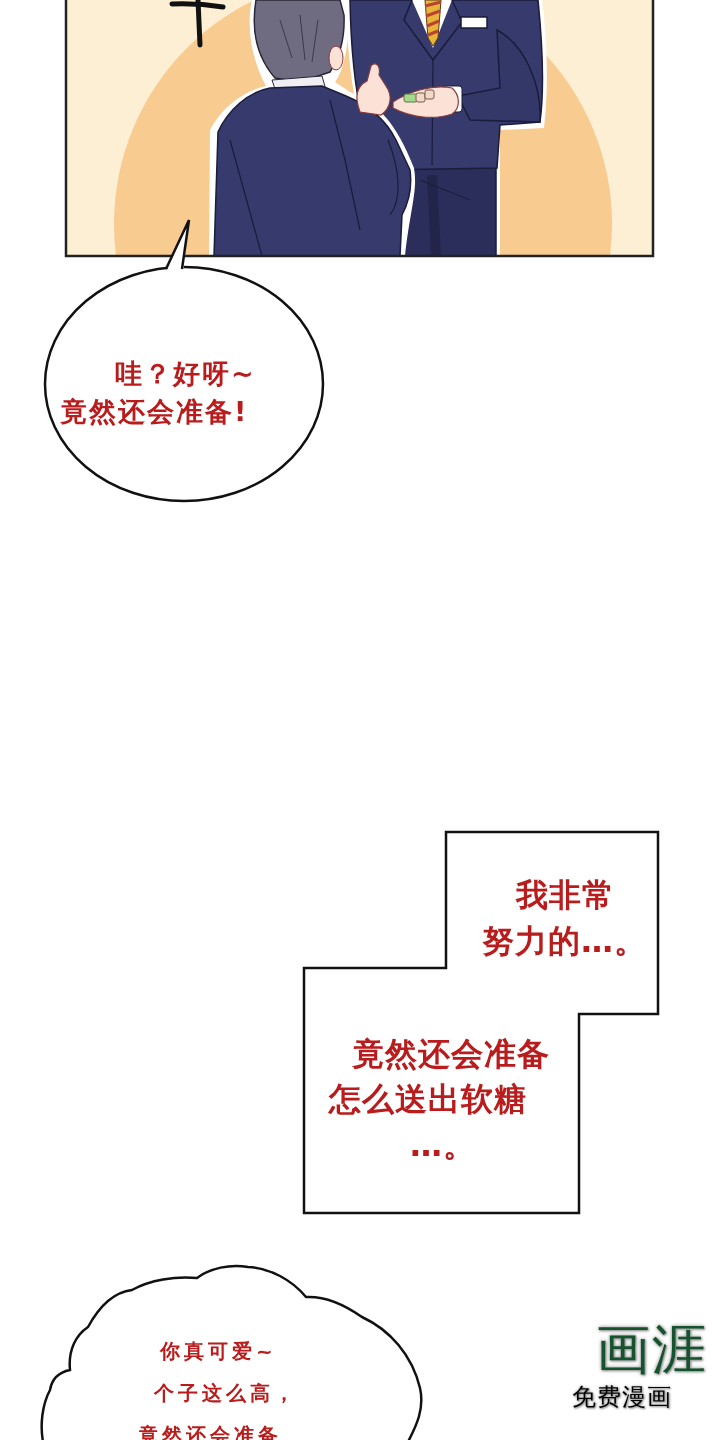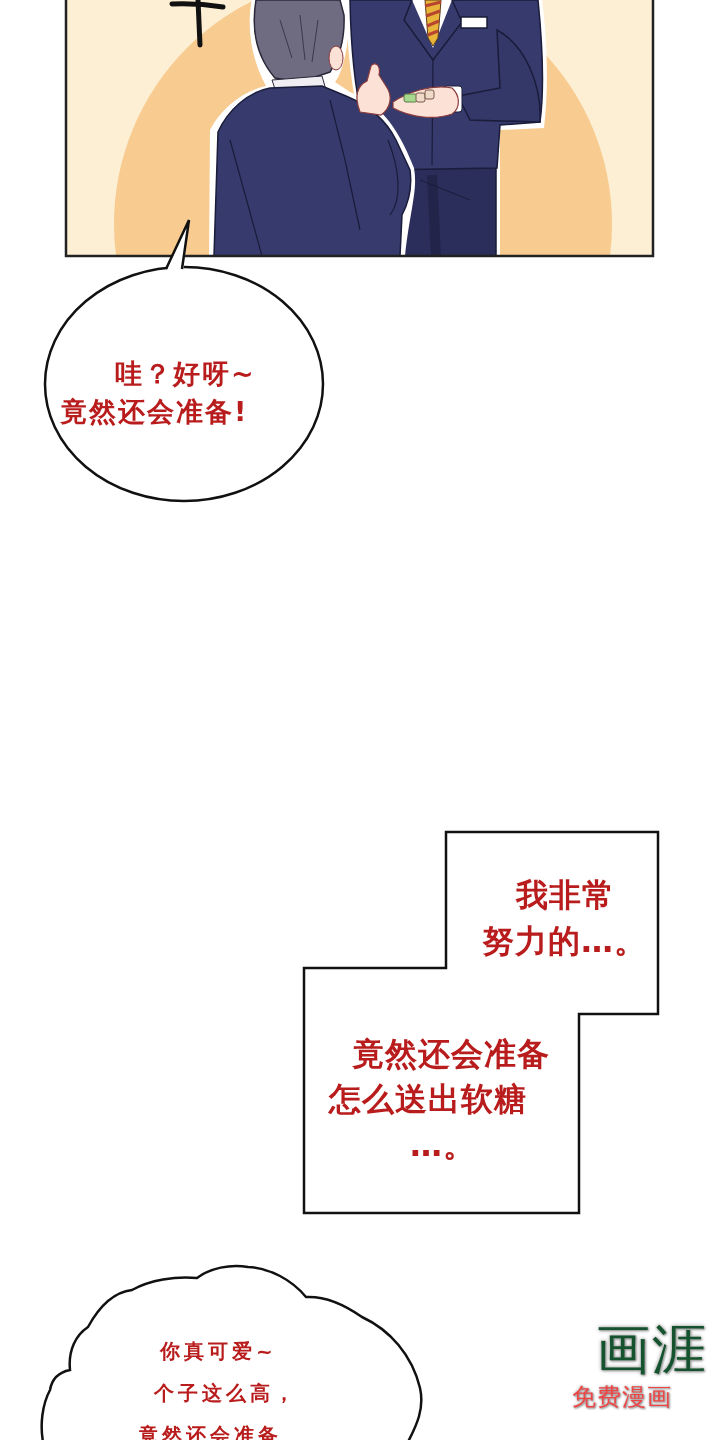--- a/index.html
+++ b/index.html
@@ -17,21 +17,21 @@
   .box-txt { font-size: 32px; font-weight: bold; letter-spacing: 1px; }
   .cloud-txt { font-size: 20px; font-weight: bold; letter-spacing: 4px; }
   .wm-logo {
     position: absolute; left: 596px; top: 1314px; font-size: 54px; font-weight: normal;
     color: #14532d; letter-spacing: 2px;
     text-shadow: 0 0 4px #9a9a9a, 0 0 2px #bdbdbd, 1px 1px 2px #8c8c8c;
     font-family: "DejaVu Sans", sans-serif;
   }
   .wm-tag {
     position: absolute; left: 572px; top: 1381px; font-size: 24px;
-    color: #ef4444; letter-spacing: 1px;
+    color: #000000; letter-spacing: 1px;
     text-shadow: 0 0 3px #9a9a9a, 1px 1px 2px #8c8c8c;
     font-family: "DejaVu Sans", sans-serif;
   }
 </style>
 </head>
 <body>
 
 <svg class="layer" width="720" height="1440" viewBox="0 0 720 1440">
   <defs>
     <clipPath id="panelClip">

